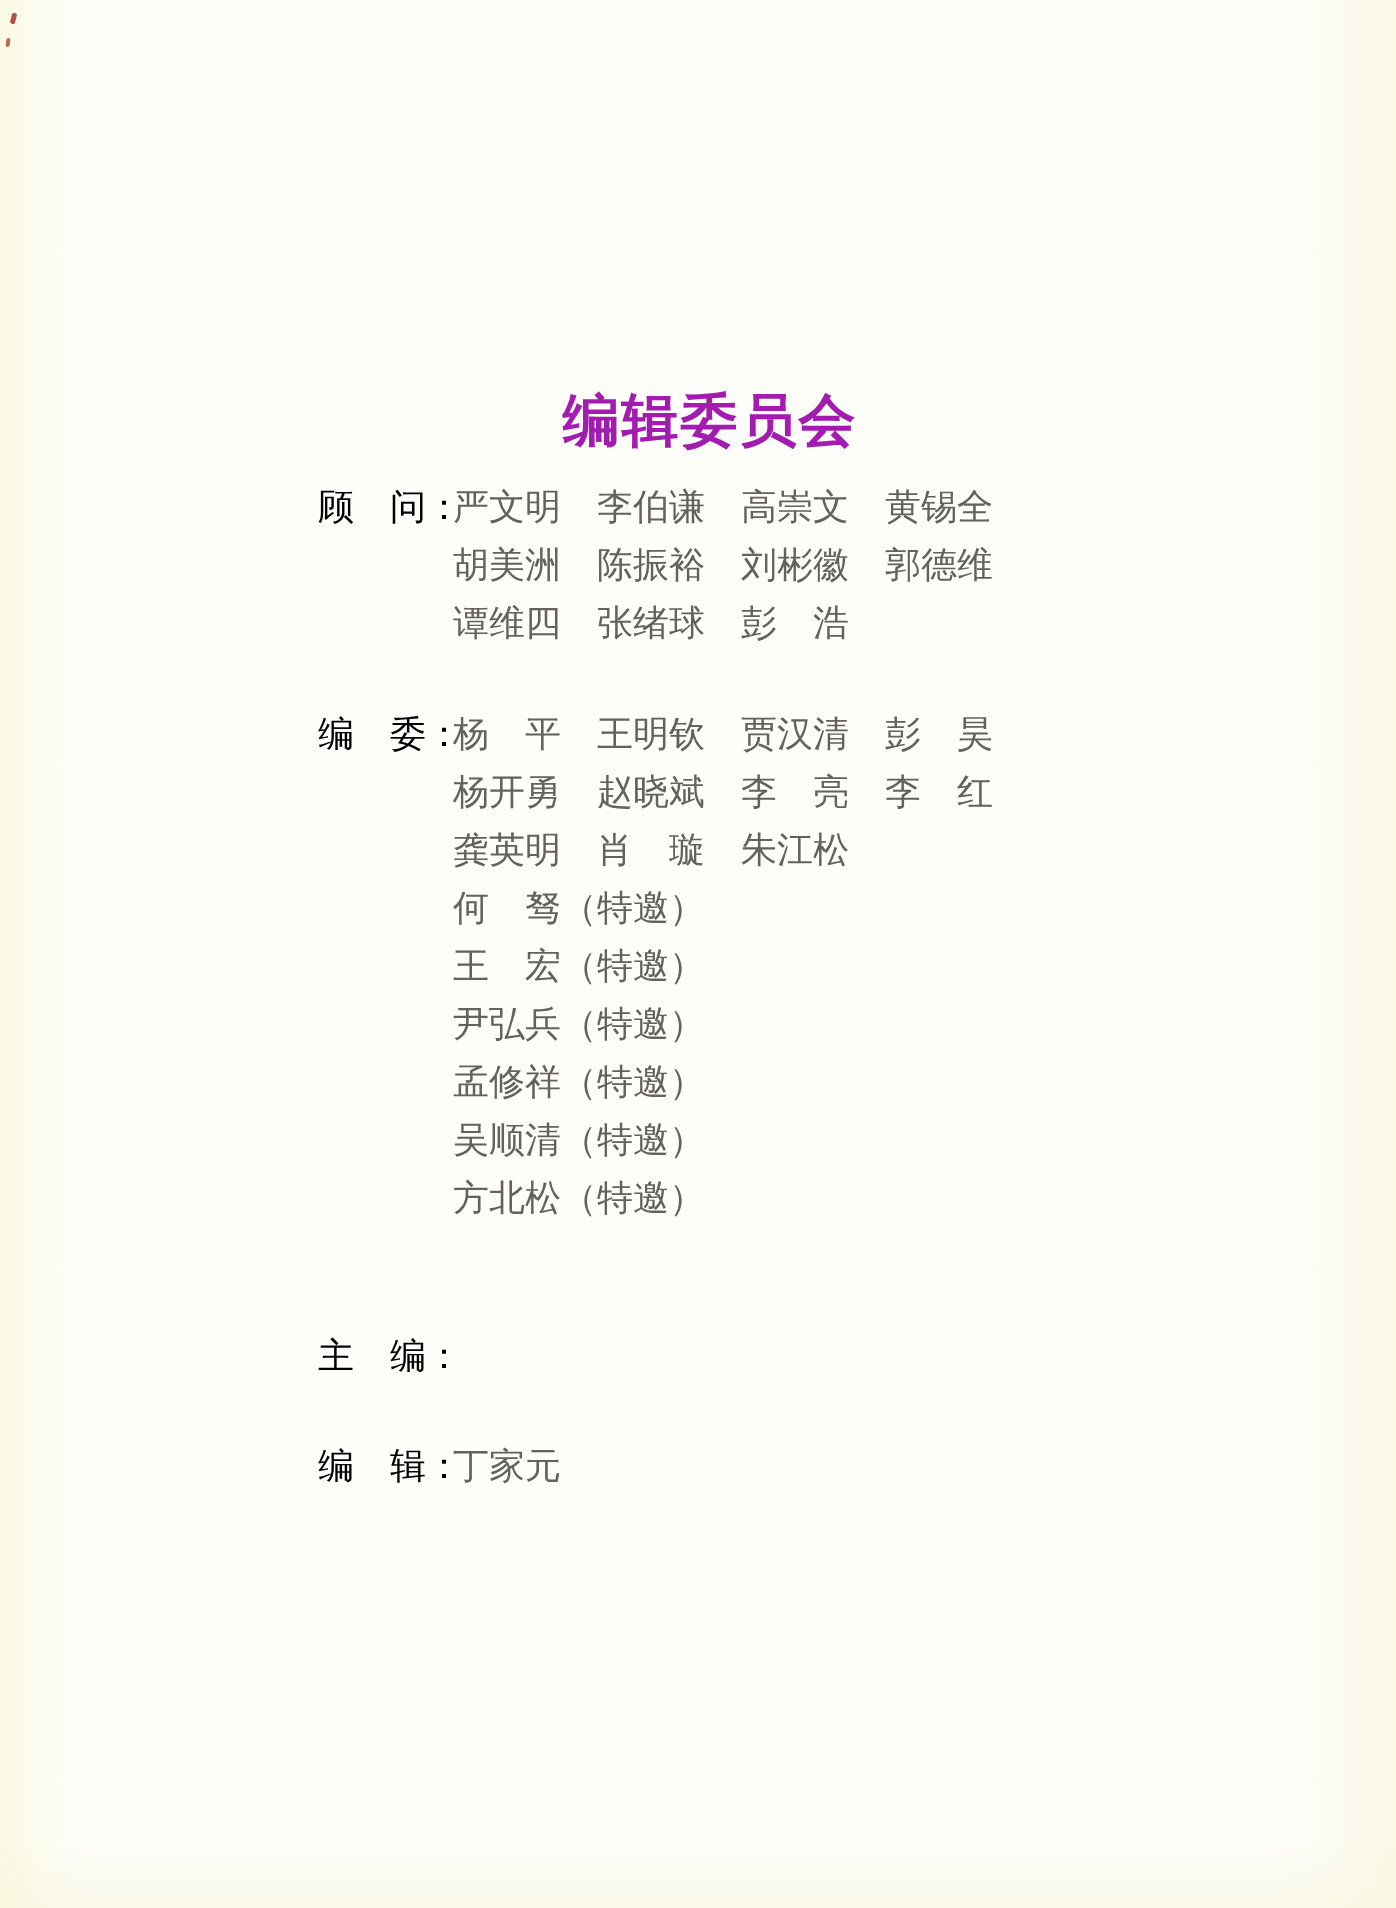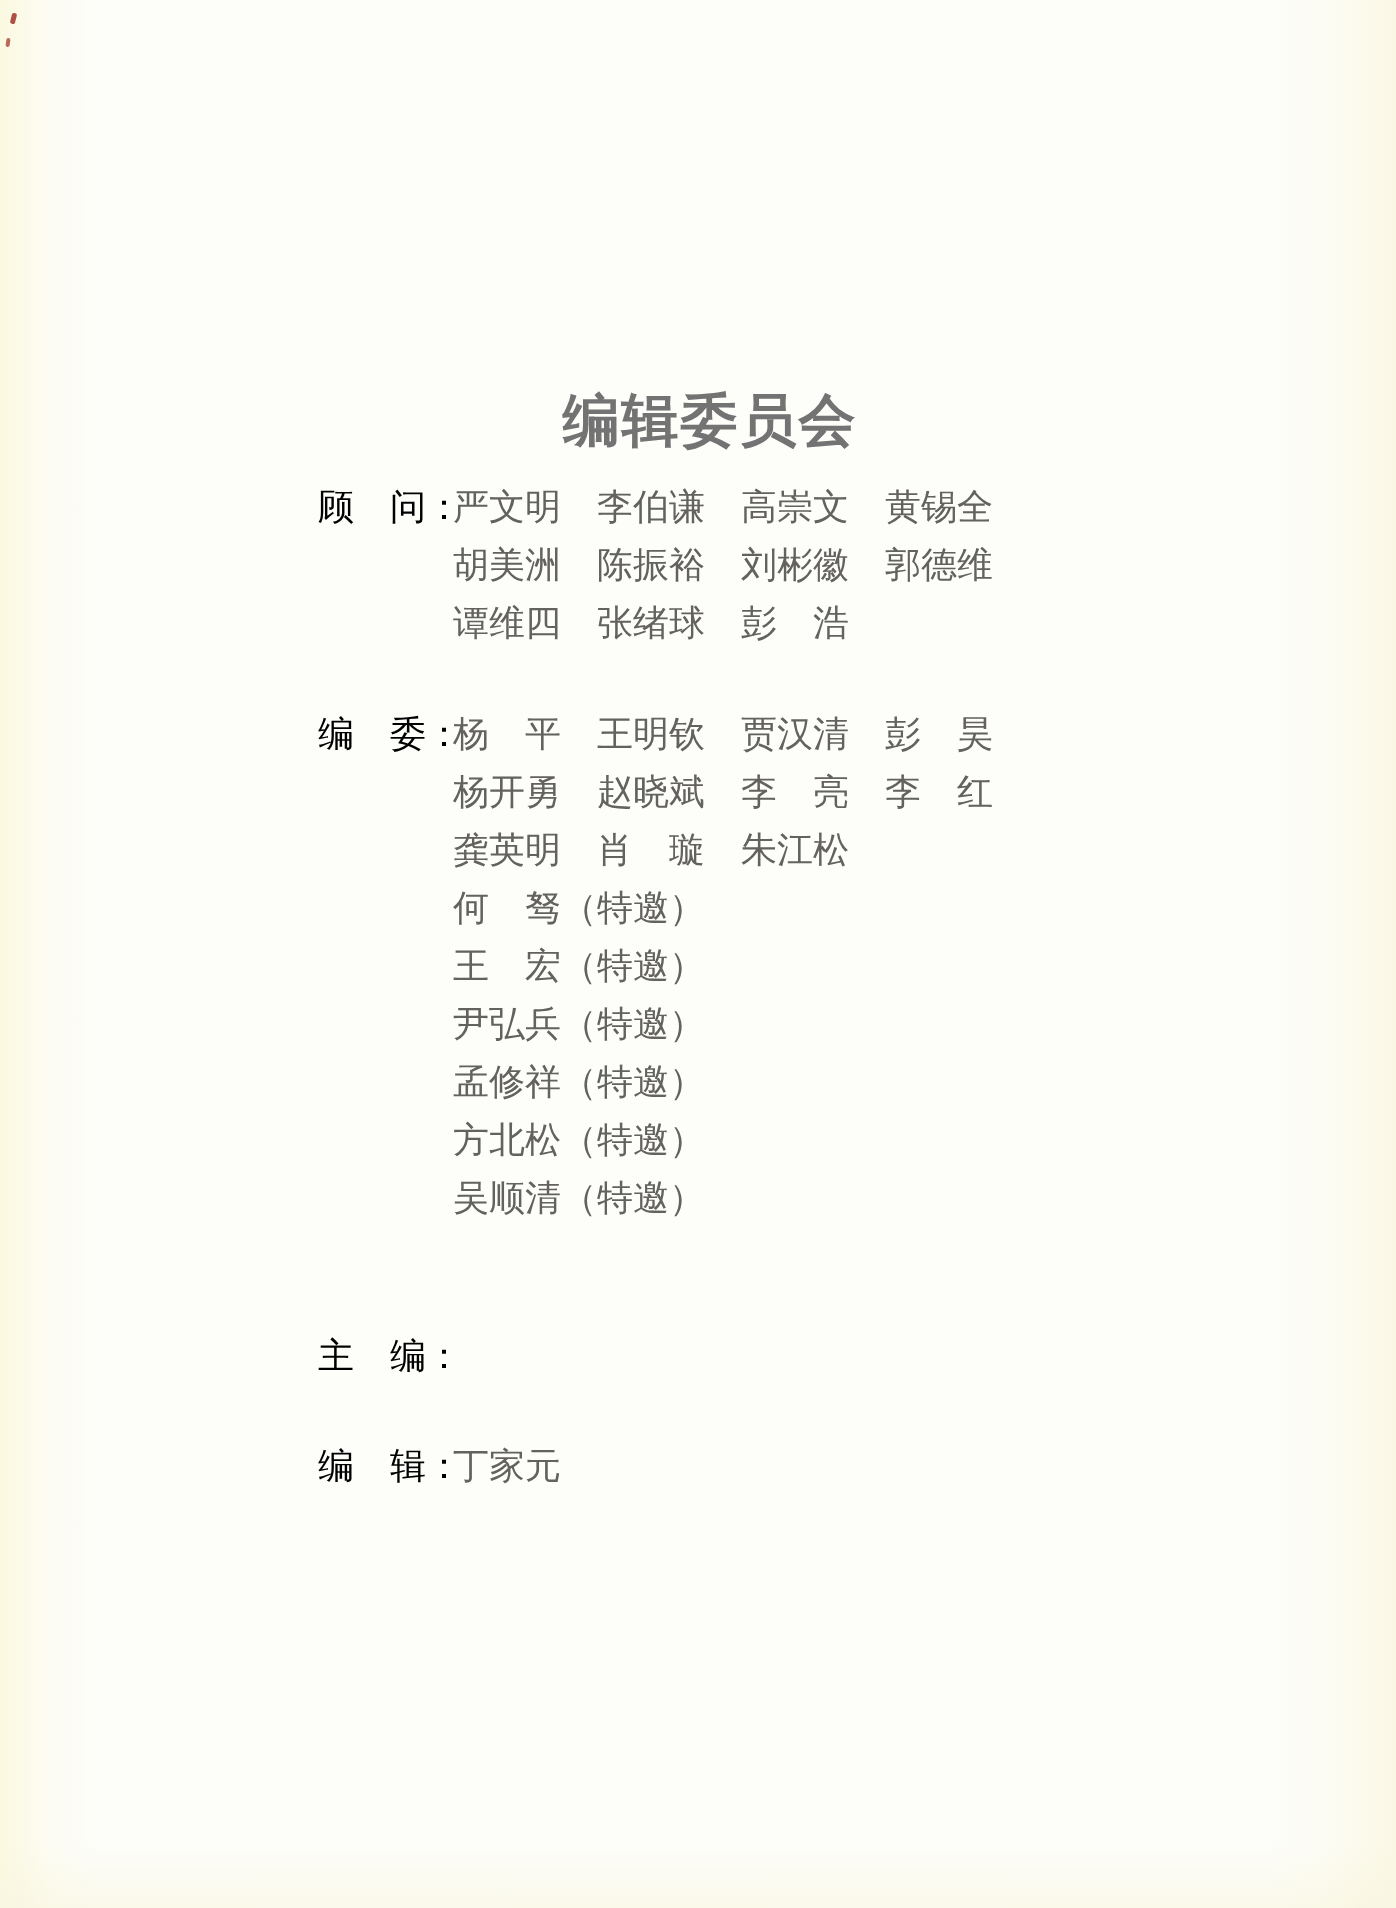--- a/index.html
+++ b/index.html
@@ -58,21 +58,21 @@
     position: absolute;
     top: 352px; left: 0;
     width: 100%;
     padding-left: 24px;
     box-sizing: border-box;
     text-align: center;
     font-size: 57px;
     line-height: 62px;
     font-weight: 700;
     letter-spacing: 2px;
-    color: #737373;
+    color: #a21caf;
   }
   .credits-section {
     position: absolute;
     left: 318px;
   }
   .credit-row {
     position: relative;
     height: 58px;
     line-height: 58px;
     padding-left: 135px;
@@ -107,22 +107,22 @@
       <div class="credit-row"><span class="names-line">谭维四　张绪球　彭　浩</span></div>
     </div>
     <div class="credits-section" style="top: 705px;">
       <div class="credit-row"><span class="section-label">编　委：</span><span class="names-line">杨　平　王明钦　贾汉清　彭　昊</span></div>
       <div class="credit-row"><span class="names-line">杨开勇　赵晓斌　李　亮　李　红</span></div>
       <div class="credit-row"><span class="names-line">龚英明　肖　璇　朱江松</span></div>
       <div class="credit-row"><span class="names-line">何　驽（特邀）</span></div>
       <div class="credit-row"><span class="names-line">王　宏（特邀）</span></div>
       <div class="credit-row"><span class="names-line">尹弘兵（特邀）</span></div>
       <div class="credit-row"><span class="names-line">孟修祥（特邀）</span></div>
+      <div class="credit-row"><span class="names-line">吴顺清（特邀）</span></div>
       <div class="credit-row"><span class="names-line">方北松（特邀）</span></div>
-      <div class="credit-row"><span class="names-line">吴顺清（特邀）</span></div>
     </div>
     <div class="credits-section" style="top: 1327px; text-align: center;">
       <div class="credit-row"><span class="section-label">主　编：</span></div>
     </div>
     <div class="credits-section" style="top: 1437px;">
       <div class="credit-row"><span class="section-label">编　辑：</span><span class="names-line">丁家元</span></div>
     </div>
   </div>
 
 </body></html>

